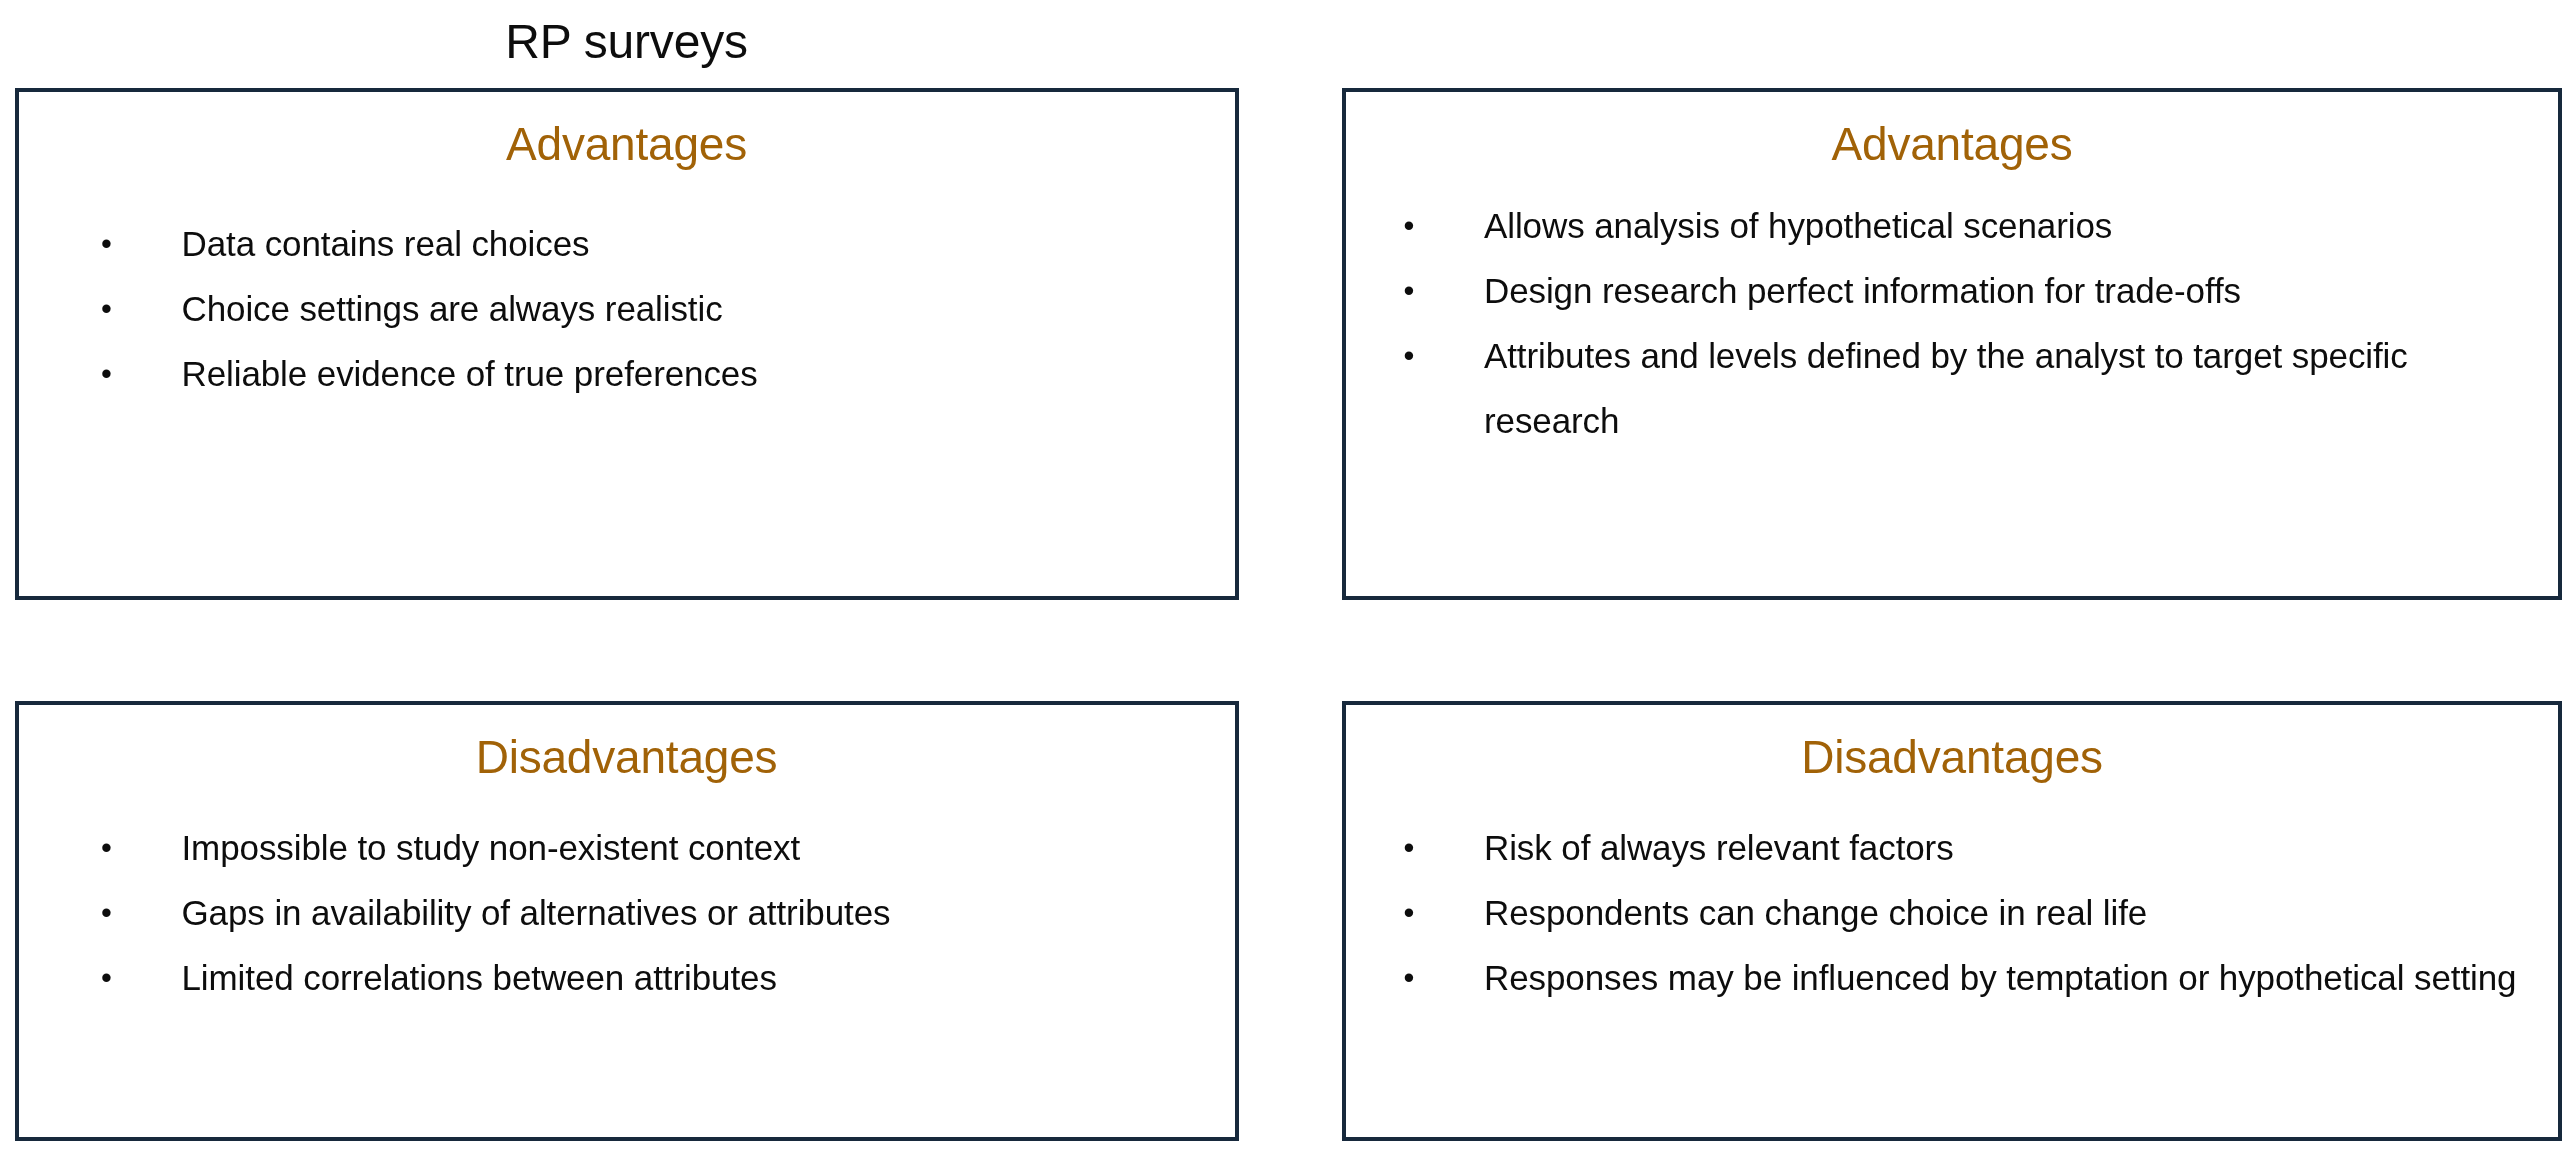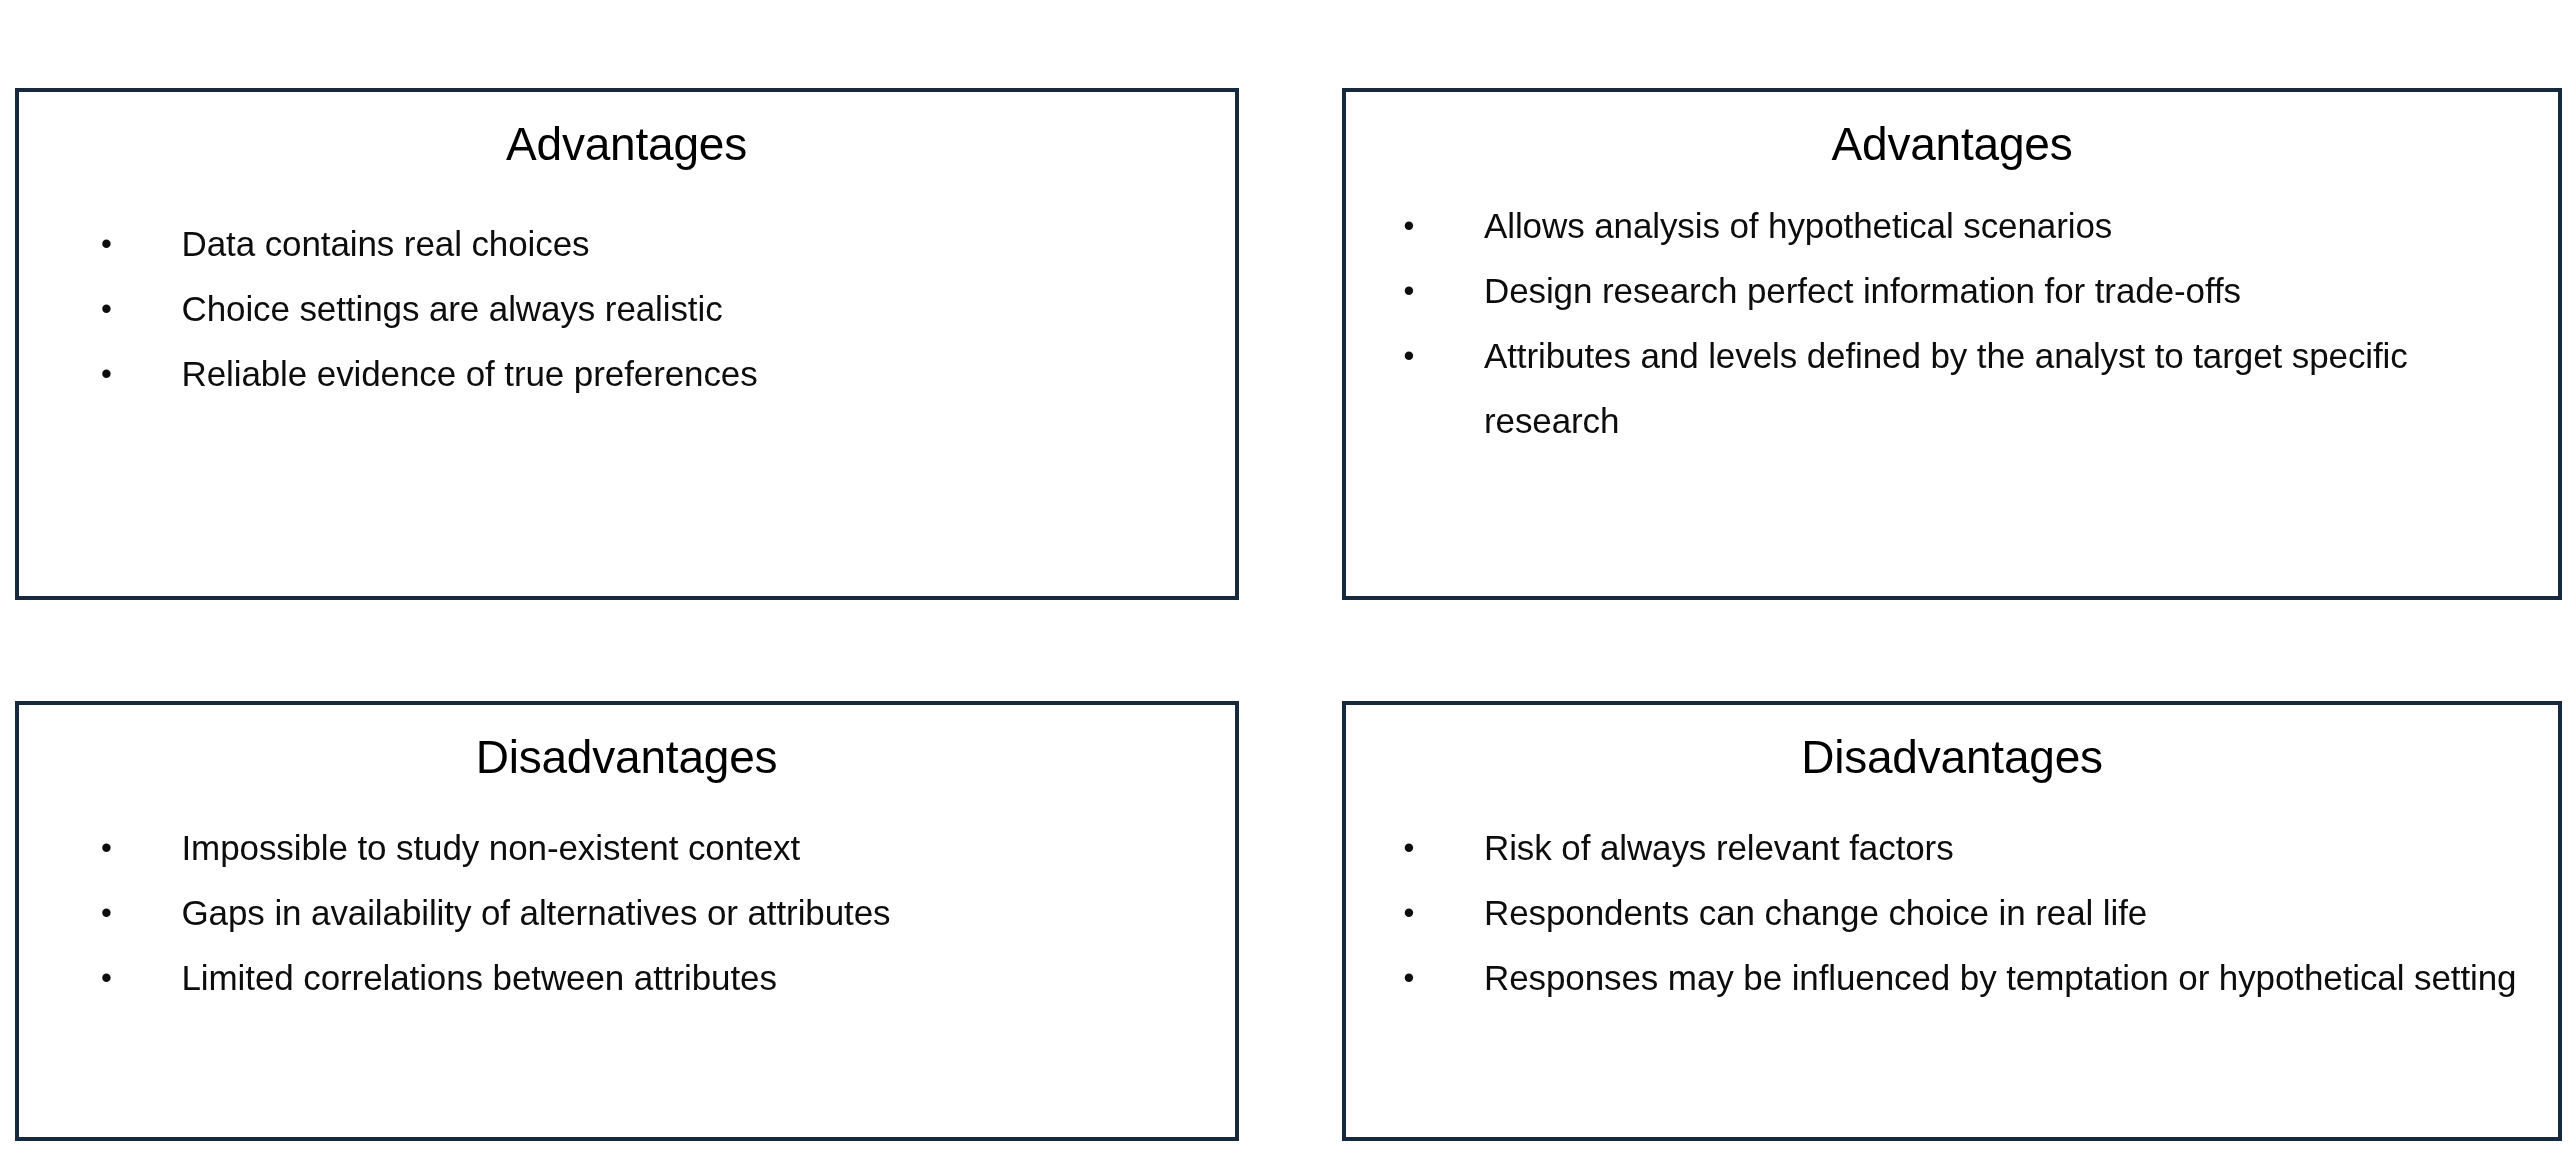--- a/index.html
+++ b/index.html
@@ -47,21 +47,21 @@
   }
   .panel.tl { left: 14.5px;   top: 88px;  width: 1224px; height: 512px; }
   .panel.tr { left: 1342px; top: 88px;  width: 1220px; height: 512px; }
   .panel.bl { left: 14.5px;   top: 701px; width: 1224px; height: 440px; }
   .panel.br { left: 1342px; top: 701px; width: 1220px; height: 440px; }
 
   .panel-title {
     text-align: center;
     font-size: 46px;
     font-weight: 400;
-    color: #000000;
+    color: #a16207;
     letter-spacing: -0.2px;
     margin: 20px 0 0 0;
     line-height: 65px;
     white-space: nowrap;
   }
 
   .bullets {
     list-style: none;
     margin: 0;
     padding: 0;
@@ -91,20 +91,21 @@
   }
   .bullet .btext {
     display: block;
   }
 </style>
 </head>
 <body>
 
 <div class="canvas">
 
+  <div class="col-header left">RP surveys</div>
 
   <div class="panel tl">
     <div class="panel-title">Advantages</div>
     <ul class="bullets">
       <li class="bullet">
         <span class="dot">•</span>
         <span class="btext">Data contains real choices</span>
       </li>
       <li class="bullet">
         <span class="dot">•</span>

